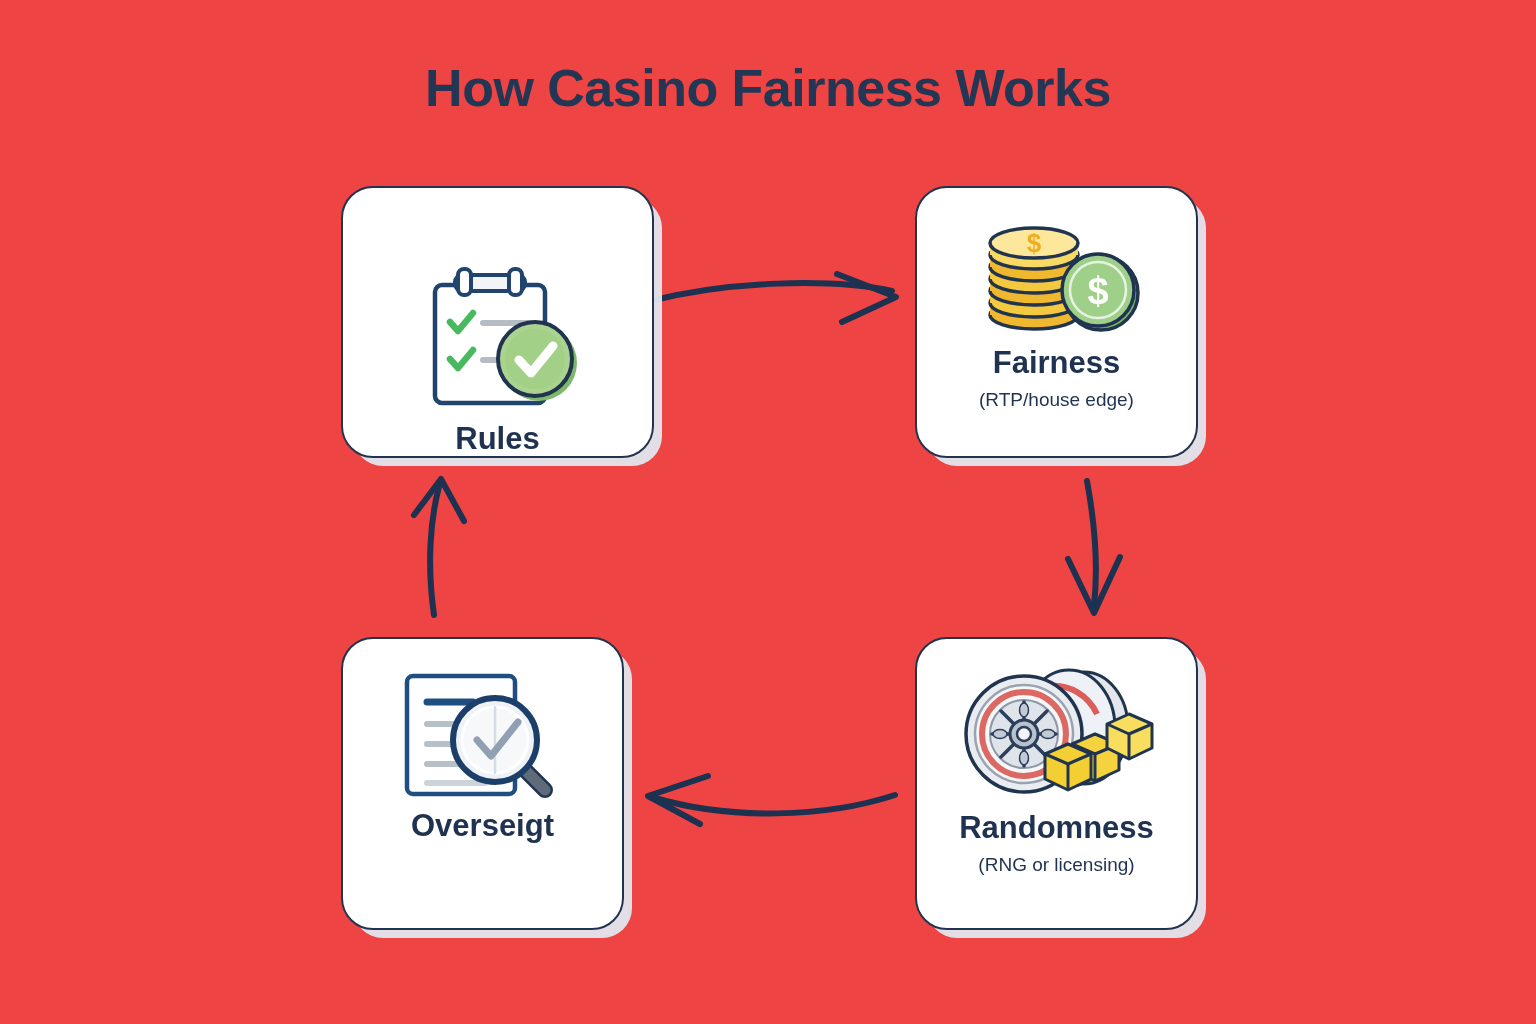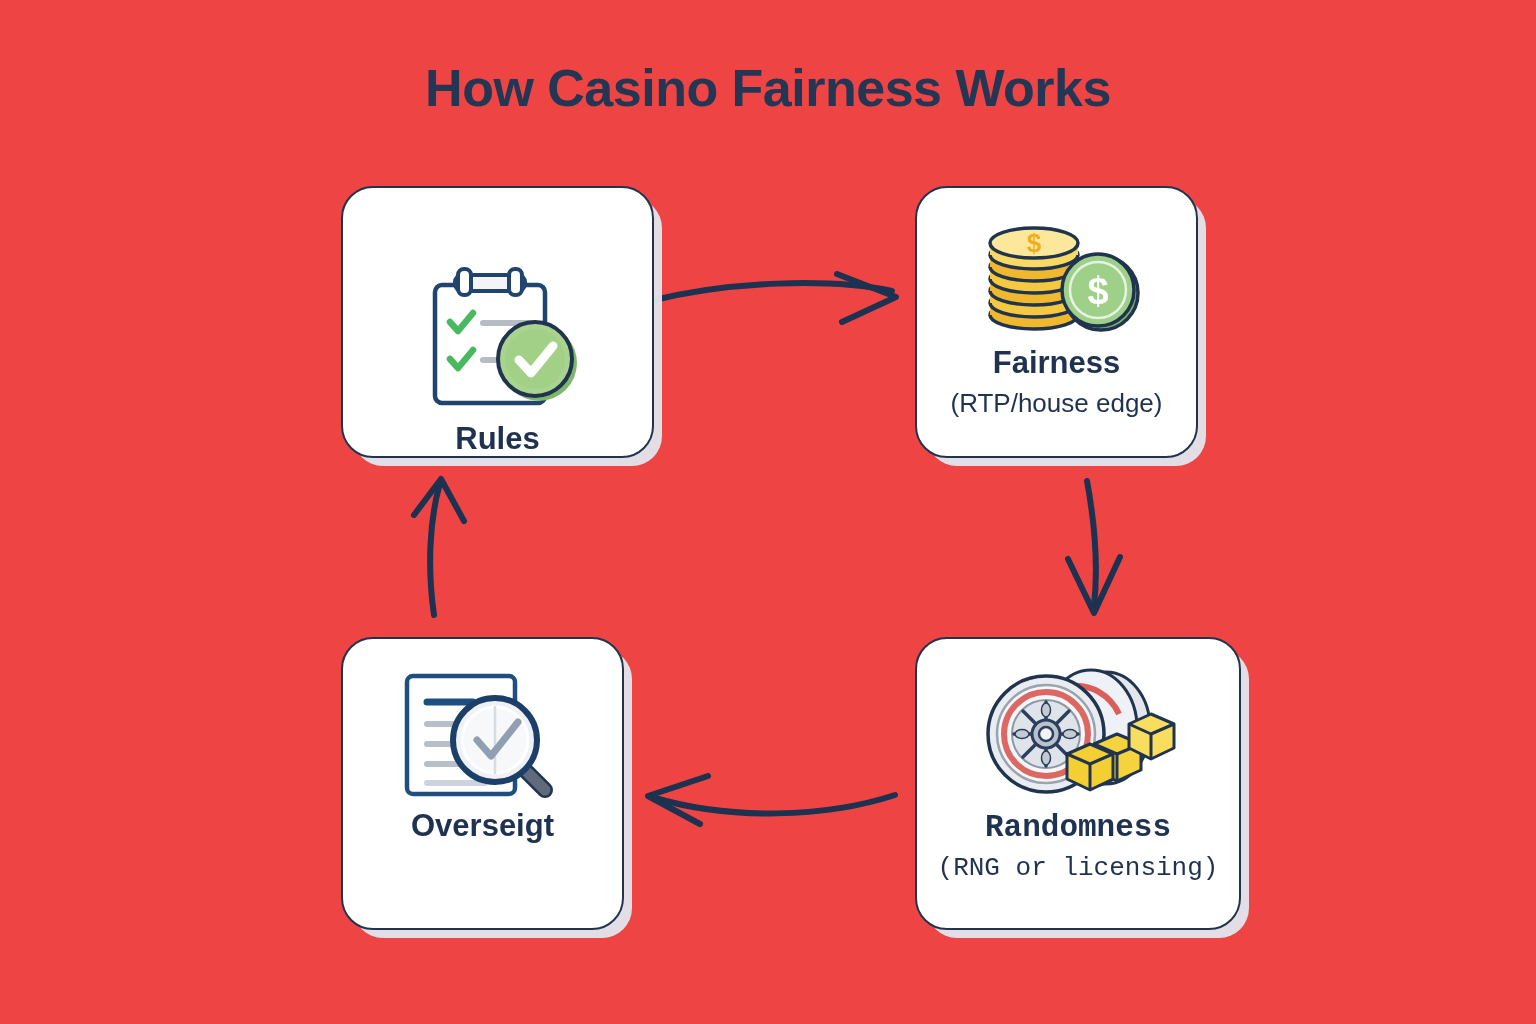--- a/index.html
+++ b/index.html
@@ -49,34 +49,34 @@
   }
   .card-label {
     font-size: 31px;
     font-weight: 700;
     color: #1f3250;
     text-align: center;
     line-height: 1.1;
     white-space: nowrap;
   }
   .card-sub {
-    font-size: 26px;
+    font-size: 19px;
     font-weight: 400;
     color: #1f3250;
     text-align: center;
     line-height: 1.22;
     white-space: nowrap;
     margin-top: 8px;
   }
   .card-sub.wrap { white-space: normal; width: 230px; }
 
   
   #card-rules      { left: 341px; top: 186px;  width: 313px; height: 272px; justify-content: flex-end; }
   #card-payouts    { left: 915px; top: 186px;  width: 283px; height: 272px; }
-  #card-random     { left: 915px; top: 637px;  width: 326px; height: 293px; font-family: Liberation Mono, monospace; }
+  #card-random     { left: 915px; top: 637px;  width: 283px; height: 293px; }
   #card-oversight  { left: 341px; top: 637px;  width: 283px; height: 293px; }
 
   #card-rules .card-icon     { height: 160px; padding-top: 14px; }
   #card-payouts .card-icon   { height: 140px; padding-top: 18px; }
   #card-random .card-icon    { height: 150px; padding-top: 22px; }
   #card-oversight .card-icon { height: 150px; padding-top: 20px; }
 
   
   #arrows {
     position: absolute;

